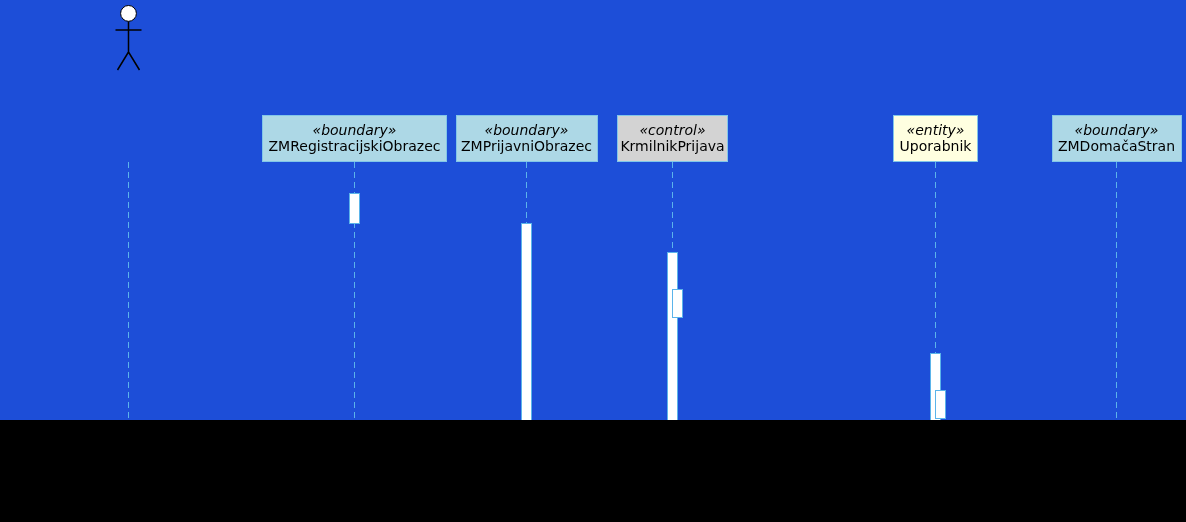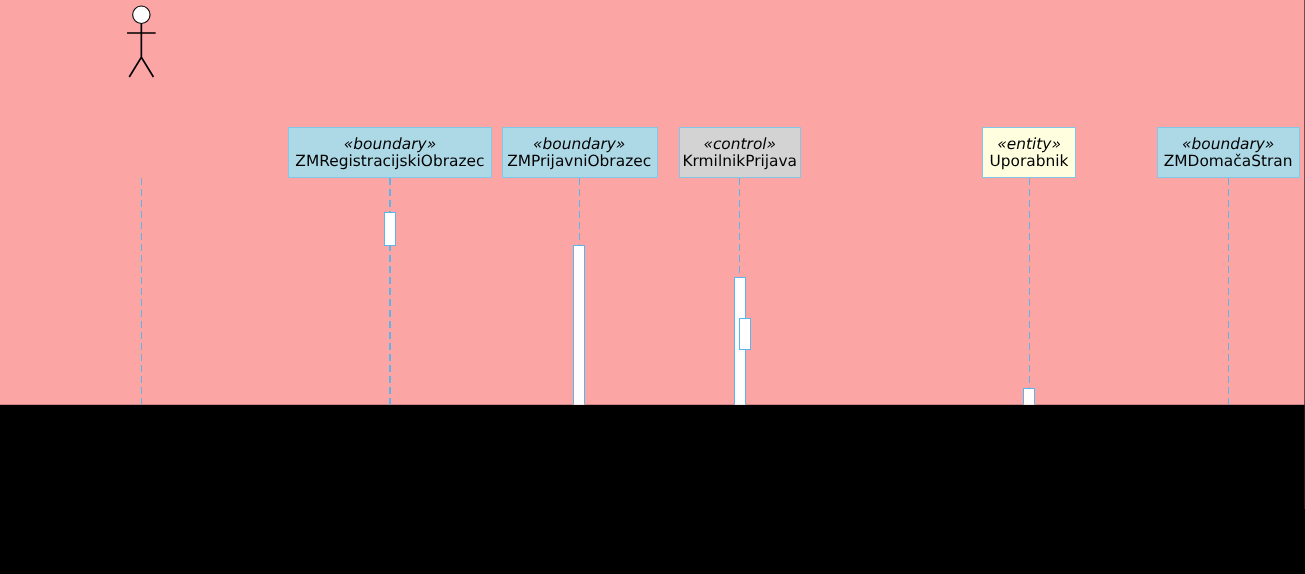--- a/index.html
+++ b/index.html
@@ -1,19 +1,19 @@
 <!DOCTYPE html>
 <html><head>
 <meta charset="utf-8">
 <title>UML sequence diagram</title>
 <style>
   html,body{margin:0;padding:0;background:#000000;}
   body{width:1186px;height:522px;overflow:hidden;
        font-family:"DejaVu Sans", sans-serif;}
-  #canvas{position:relative;width:1186px;height:368px;background:#fca5a5;overflow:hidden;}
+  #canvas{position:relative;width:1186px;height:420px;background:#1d4ed8;overflow:hidden;}
   #diagram{position:absolute;left:0;top:0;display:block;}
   .ptext{font-family:"DejaVu Sans", sans-serif;font-size:14px;fill:#000000;}
   .pstereo{font-family:"DejaVu Sans", sans-serif;font-size:14px;font-style:italic;fill:#000000;}
 </style>
 </head>
 <body>
 
 <div id="canvas">
   <svg id="diagram" width="1186" height="522" viewBox="0 0 1186 522" xmlns="http://www.w3.org/2000/svg" shape-rendering="crispEdges">
     <g id="layer-lifelines">

